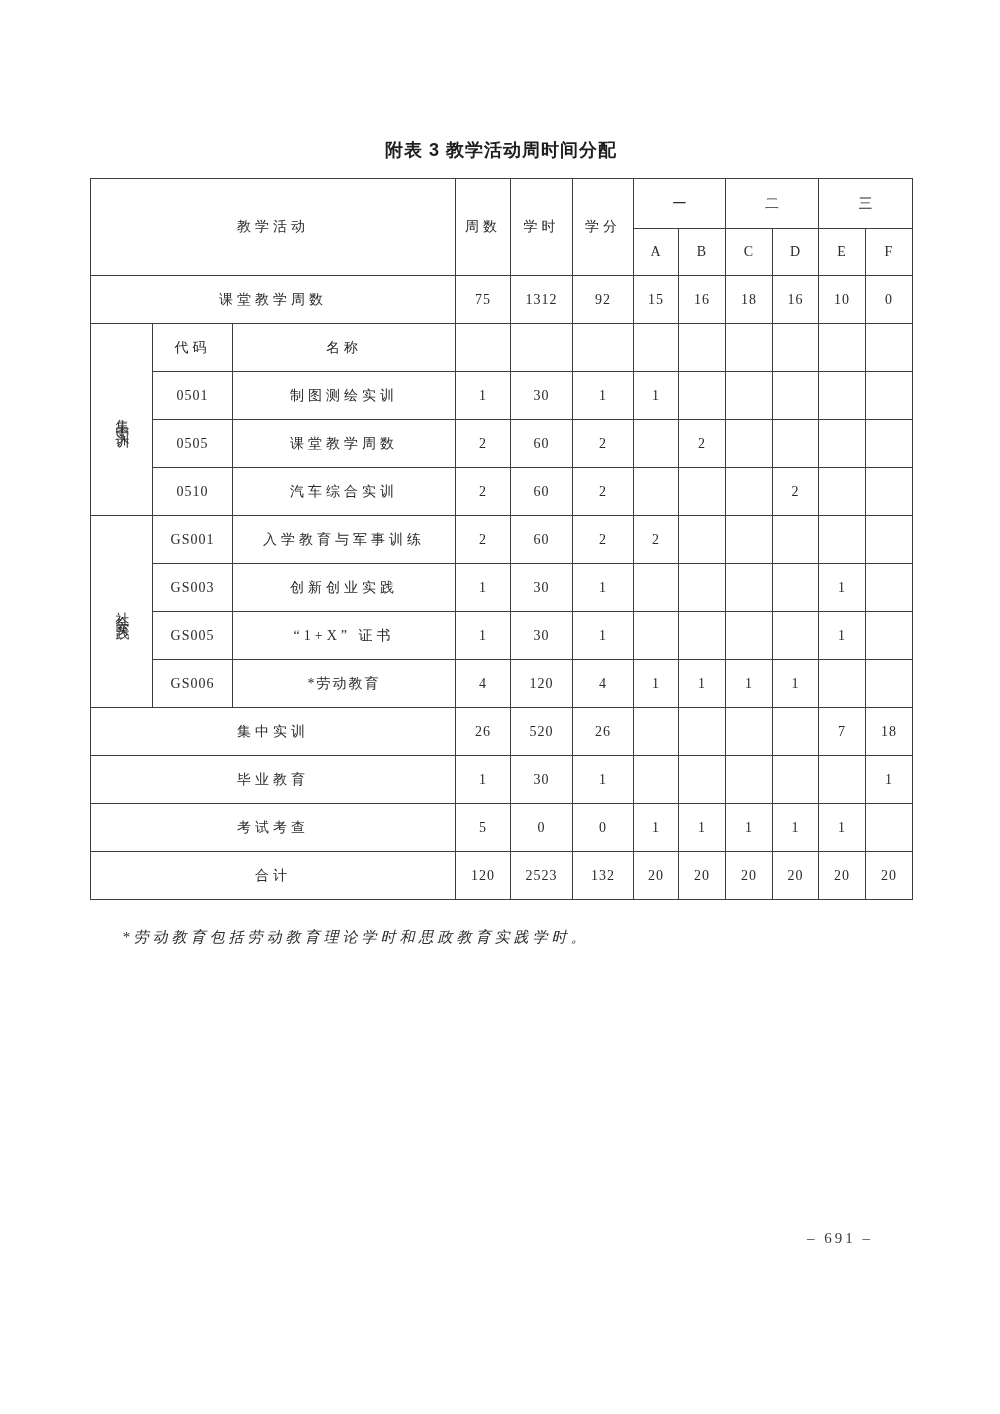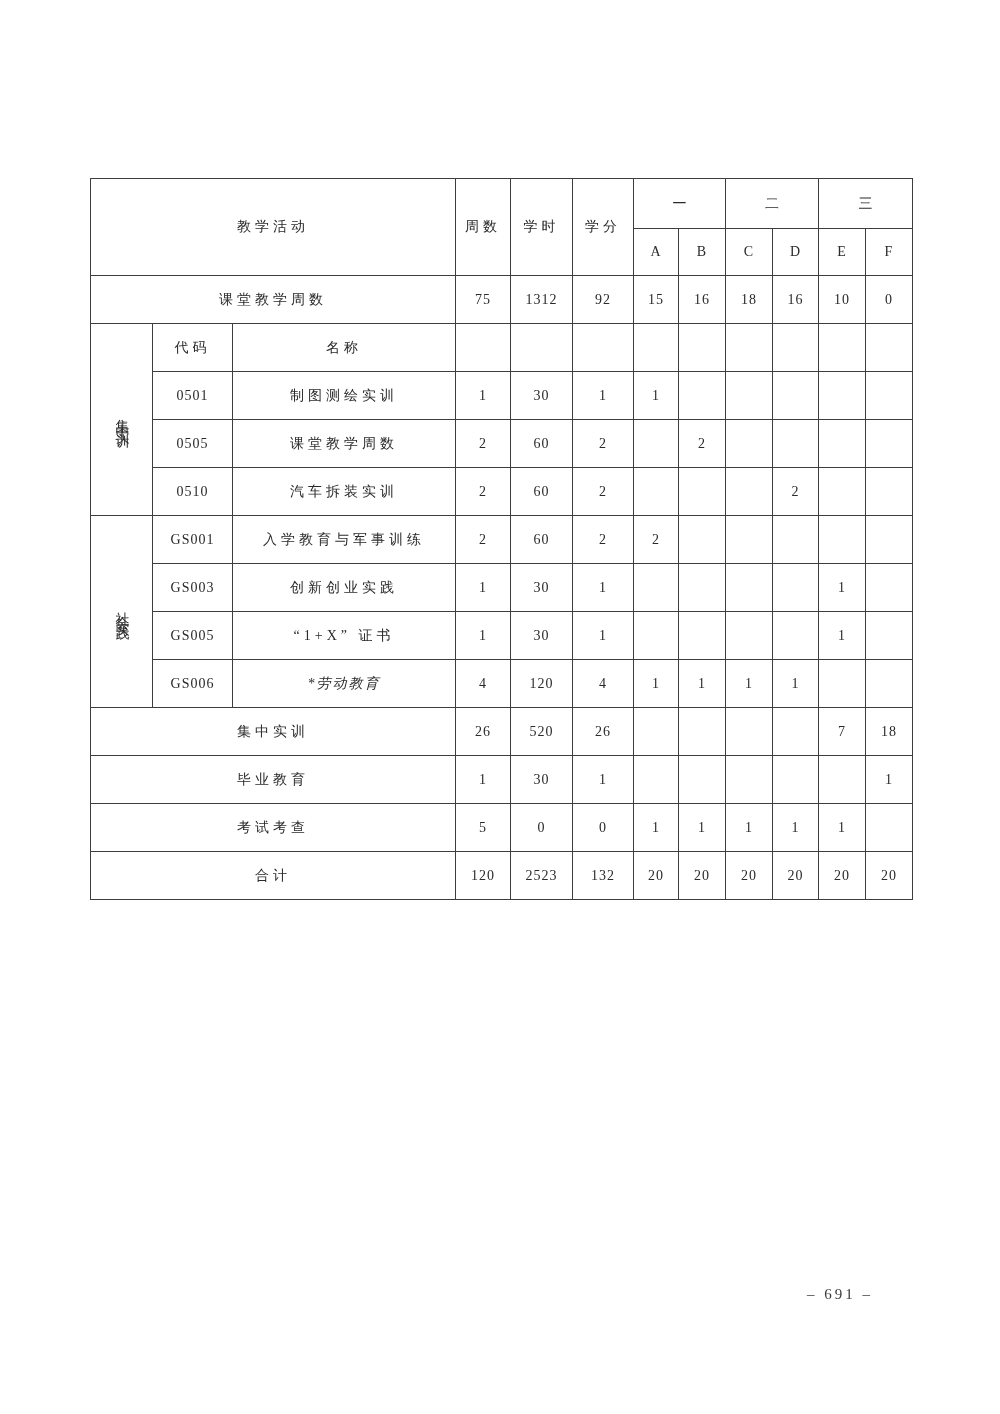--- a/index.html
+++ b/index.html
@@ -23,35 +23,36 @@
   }
   td.lbl{letter-spacing:4px;margin-left:8px;}
   td.num{letter-spacing:1px;}
   tr.hrow1{height:50px;}
   tr.hrow2{height:47px;}
   tr.brow{height:48px;}
   .vlabel{
     display:inline-block;writing-mode:vertical-rl;text-orientation:upright;
     letter-spacing:5px;font-size:14px;line-height:1.2;
   }
-  td.kaiti{font-style:italic;letter-spacing:2px;margin-left:41px;}
+  td.kaiti{letter-spacing:2px;margin-left:41px;}
   .footnote{
     position:absolute;left:122px;top:928px;
     font-style:italic;font-size:15px;letter-spacing:4px;color:#2a2a2a;
   }
   .page-number{
-    position:absolute;left:740px;top:1286px;width:200px;text-align:center;
+    position:absolute;left:740px;top:1230px;width:200px;text-align:center;
     font-size:15px;letter-spacing:3px;color:#3a3a3a;
   }
 </style>
 </head>
 <body>
 
 <div class="page">
 
+  <div class="doc-title">附表 3 教学活动周时间分配</div>
 
   <table class="activity">
     <colgroup>
       <col style="width:62px">
         <col style="width:80px">
         <col style="width:223px">
       <col style="width:55px">
         <col style="width:62px">
         <col style="width:61px">
       <col style="width:45px">
@@ -133,21 +134,21 @@
       <td class="num"></td>
       <td class="num">2</td>
       <td class="num"></td>
       <td class="num"></td>
       <td class="num"></td>
       <td class="num"></td>
     </tr>
 
     <tr class="brow">
       <td class="num">0510</td>
-      <td class="lbl">汽车拆装实训</td>
+      <td class="lbl">汽车综合实训</td>
       <td class="num">2</td>
       <td class="num">60</td>
       <td class="num">2</td>
       <td class="num"></td>
       <td class="num"></td>
       <td class="num"></td>
       <td class="num">2</td>
       <td class="num"></td>
       <td class="num"></td>
     </tr>
@@ -256,16 +257,17 @@
       <td class="num">20</td>
       <td class="num">20</td>
       <td class="num">20</td>
       <td class="num">20</td>
       <td class="num">20</td>
       <td class="num">20</td>
     </tr>
   </tbody>
     </table>
 
+  <div class="footnote">*劳动教育包括劳动教育理论学时和思政教育实践学时。</div>
 
   <div class="page-number">– 691 –</div>
 
 </div>
 
 </body></html>

